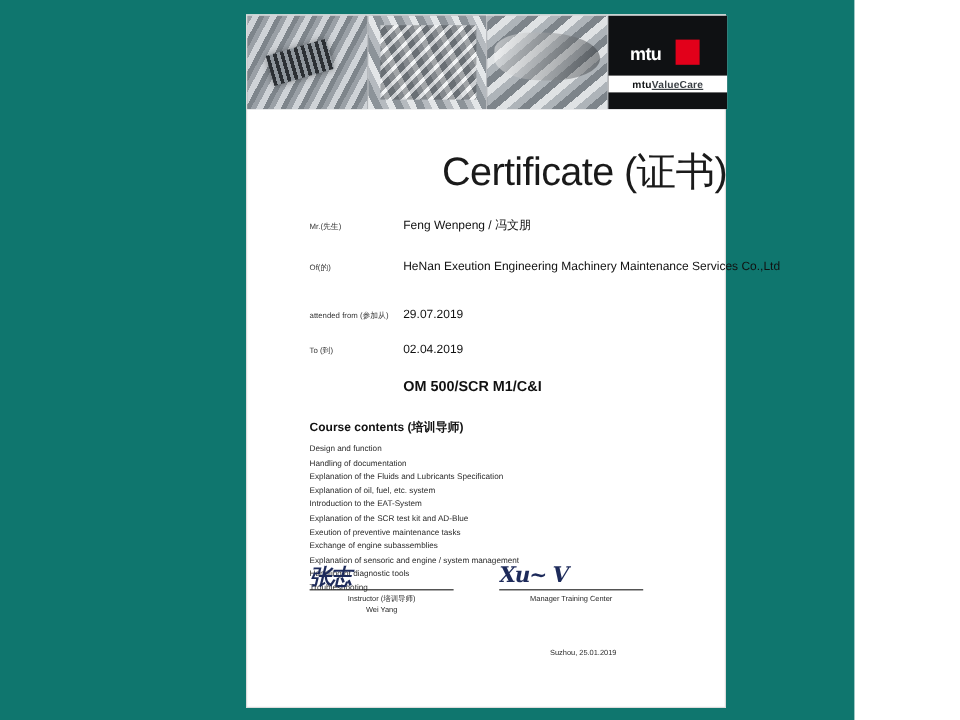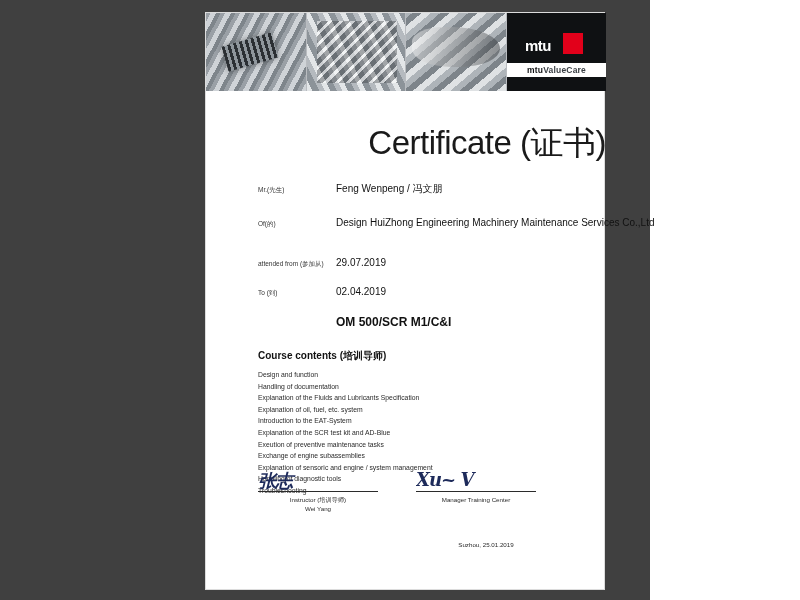--- a/index.html
+++ b/index.html
@@ -7,23 +7,23 @@
     padding: 0;
     background: #ffffff;
     width: 800px;
     height: 600px;
     overflow: hidden;
     font-family: "Liberation Sans", sans-serif;
   }
 
   #certificate-page {
     position: relative;
-    width: 650px;
+    width: 712px;
     height: 600px;
-    background: #404040;
+    background: #0f766e;
   }
 
   
   .sheet {
     position: absolute;
     left: 205px;
     top: 12px;
     width: 400px;
     height: 578px;
     background: #ffffff;
@@ -134,21 +134,21 @@
     height: 14px;
     background: #ffffff;
     color: #0f1113;
     font-size: 8.5px;
     font-weight: bold;
     letter-spacing: 0.2px;
     display: flex;
     align-items: center;
     justify-content: center;
   }
-  .mtu-sub .vc { color: #3a3f44; }
+  .mtu-sub .vc { color: #3a3f44; text-decoration: underline; }
 
   
   .body-area {
     position: absolute;
     left: 0;
     top: 78px;
     width: 400px;
     height: 500px;
   }
 
@@ -320,21 +320,21 @@
       <div class="cert-title">Certificate (证书)</div>
 
       <div class="field-row row-mr">
         <div class="field-label">Mr.(先生)</div>
         <div class="field-value">Feng Wenpeng / 冯文朋</div>
       </div>
 
       <div class="field-row row-of">
         <div class="field-label">Of(的)</div>
         <div class="field-value">
-          <span>Design HuiZhong Engineering Machinery Maintenance Services Co.,Ltd</span>
+          <span>HeNan Exeution Engineering Machinery Maintenance Services Co.,Ltd</span>
         </div>
       </div>
 
       <div class="field-row row-from">
         <div class="field-label">attended from (参加从)</div>
         <div class="field-value">29.07.2019</div>
       </div>
 
       <div class="field-row row-to">
         <div class="field-label">To (到)</div>

